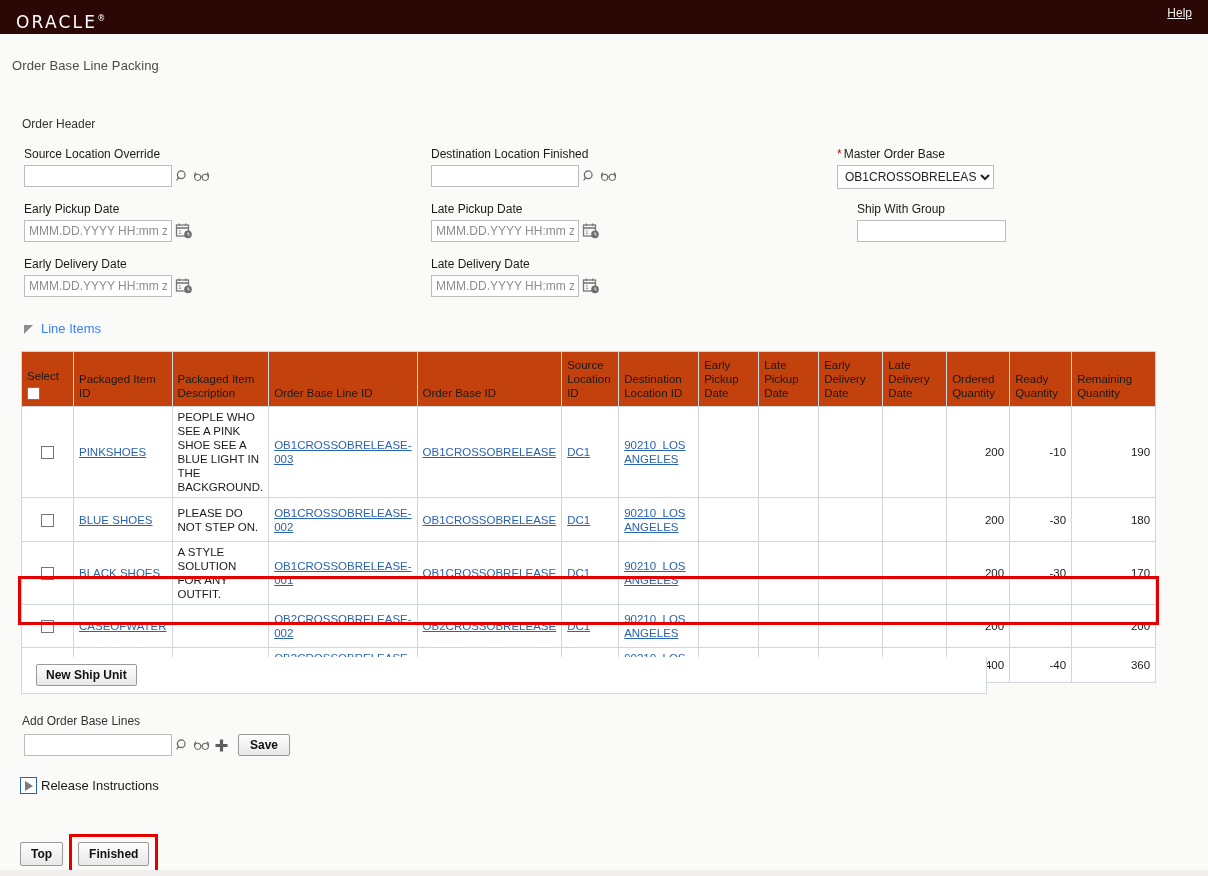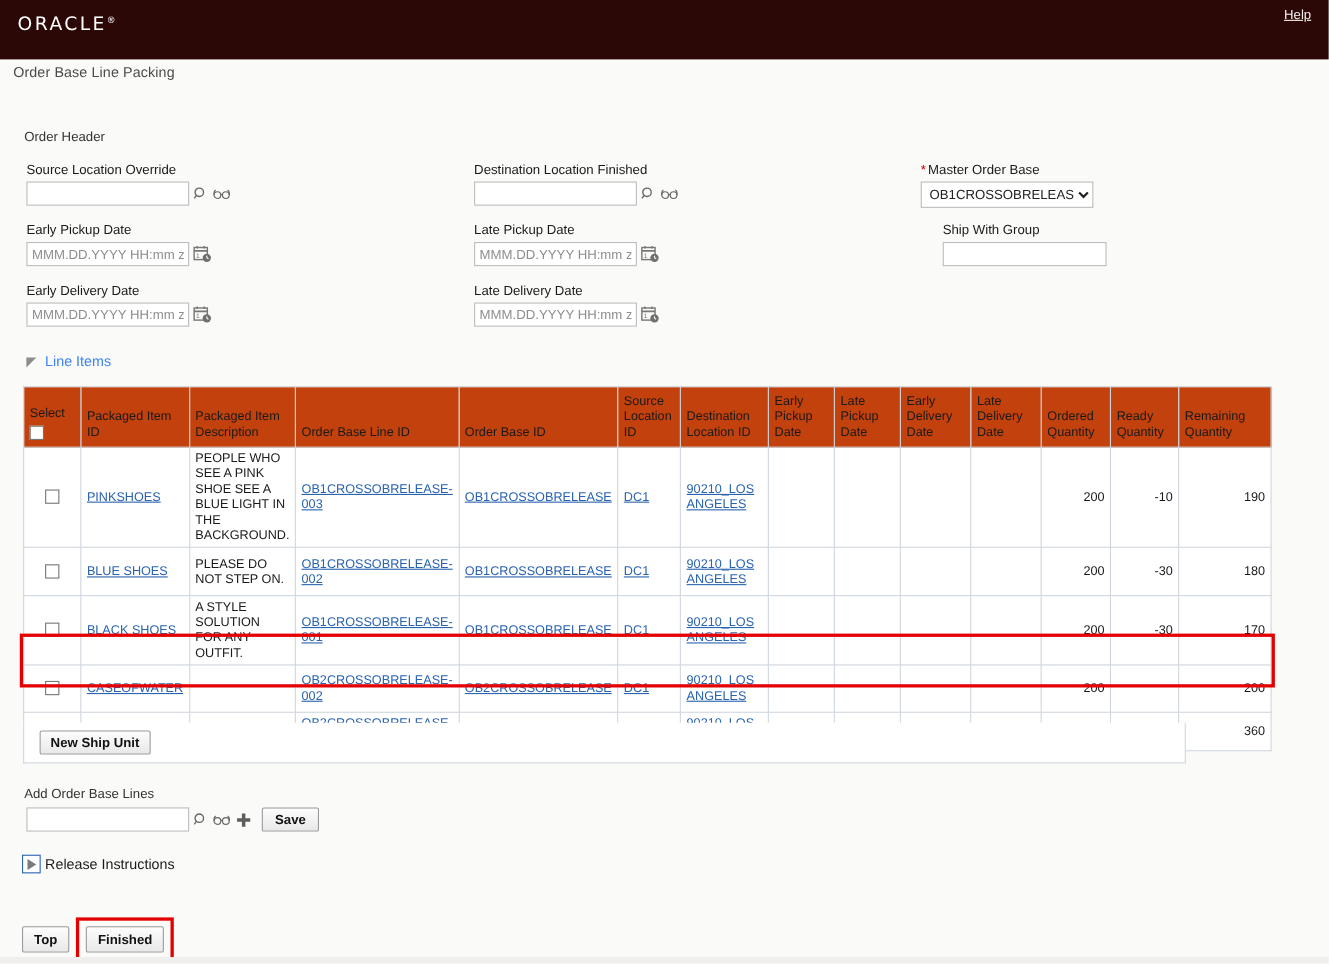--- a/index.html
+++ b/index.html
@@ -12,21 +12,21 @@
     background: #fafaf8;
     font-family: "Liberation Sans", sans-serif;
     font-size: 12px;
     color: #222;
     overflow: hidden;
     position: relative;
   }
 
   
   .brandbar {
-    height: 54px;
+    height: 34px;
     background: #2b0705;
     position: relative;
   }
   .oracle-logo {
     position: absolute;
     left: 16px;
     top: 9px;
     color: #ffffff;
     font-family: "DejaVu Sans", sans-serif;
     font-size: 17px;
@@ -520,21 +520,21 @@
         <td></td>
         <td></td>
         <td></td>
         <td class="num">400</td>
         <td class="num">-40</td>
         <td class="num">360</td>
       </tr>
     </tbody>
 </table>
 
-<div class="grid-footer" id="grid-footer" style="top: 657px; width: 1057px;">
+<div class="grid-footer" id="grid-footer" style="top: 657px; width: 966px;">
   <button class="btn" style="margin:7px 0 7px 14px;">New Ship Unit</button>
 </div>
 
 <div class="section-label" id="add-lines-label">Add Order Base Lines</div>
 <div class="field" style="left:24px; top:734px;">
   <span class="icon-row">
     <input class="txt" style="width: 148px;" value="">
     <span class="ico" title="search">
       <svg width="15" height="15" viewBox="0 0 16 16">
           <circle cx="6.6" cy="6.2" r="4.1" fill="none" stroke="#666" stroke-width="1.3"></circle>

